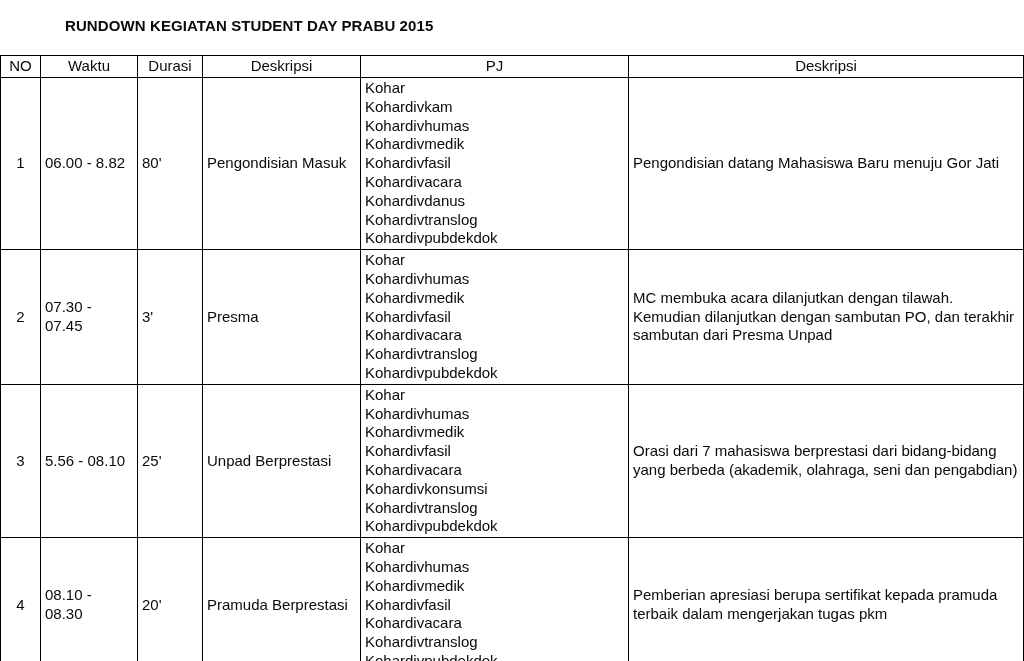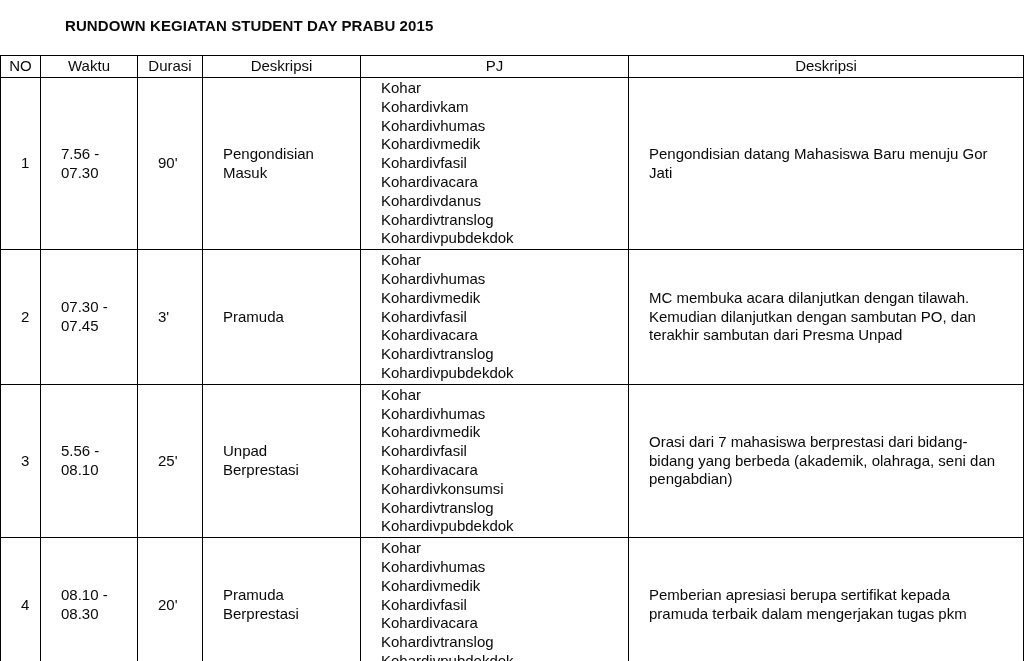--- a/index.html
+++ b/index.html
@@ -41,21 +41,21 @@
   table.rundown col.c-no       { width: 40px; }
   table.rundown col.c-waktu    { width: 97px; }
   table.rundown col.c-durasi   { width: 65px; }
   table.rundown col.c-kegiatan { width: 158px; }
   table.rundown col.c-pj       { width: 268px; }
   table.rundown col.c-desk     { width: 395px; }
 
   table.rundown th,
   table.rundown td {
     border: 1px solid #000000;
-    padding: 1px 20px;
+    padding: 1px 4px;
     vertical-align: middle;
     overflow: hidden;
   }
   table.rundown tr.bottom-row td { border-bottom-width: 2px; }
   table.rundown th {
     font-weight: normal;
     text-align: center;
     height: 21px;
     padding: 0 4px;
   }
@@ -101,39 +101,39 @@
         <th>Waktu</th>
         <th>Durasi</th>
         <th>Deskripsi</th>
         <th>PJ</th>
         <th>Deskripsi</th>
       </tr>
     </thead>
     <tbody>
       <tr class="row-h-169">
         <td class="cell-no">1</td>
-        <td class="cell-waktu">7.56 - 07.30</td>
-        <td class="cell-durasi">90'</td>
+        <td class="cell-waktu">06.00 - 8.82</td>
+        <td class="cell-durasi">80'</td>
         <td class="cell-kegiatan">Pengondisian Masuk</td>
         <td class="cell-pj">Kohar
 Kohardivkam
 Kohardivhumas
 Kohardivmedik
 Kohardivfasil
 Kohardivacara
 Kohardivdanus
 Kohardivtranslog
 Kohardivpubdekdok</td>
         <td class="cell-deskripsi">Pengondisian datang Mahasiswa Baru menuju Gor Jati</td>
       </tr>
       <tr class="row-h-131">
         <td class="cell-no">2</td>
         <td class="cell-waktu">07.30 - 07.45</td>
         <td class="cell-durasi">3'</td>
-        <td class="cell-kegiatan">Pramuda</td>
+        <td class="cell-kegiatan">Presma</td>
         <td class="cell-pj">Kohar
 Kohardivhumas
 Kohardivmedik
 Kohardivfasil
 Kohardivacara
 Kohardivtranslog
 Kohardivpubdekdok</td>
         <td class="cell-deskripsi">MC membuka acara dilanjutkan dengan tilawah. Kemudian dilanjutkan dengan sambutan PO, dan terakhir sambutan dari Presma Unpad</td>
       </tr>
       <tr class="row-h-149">

